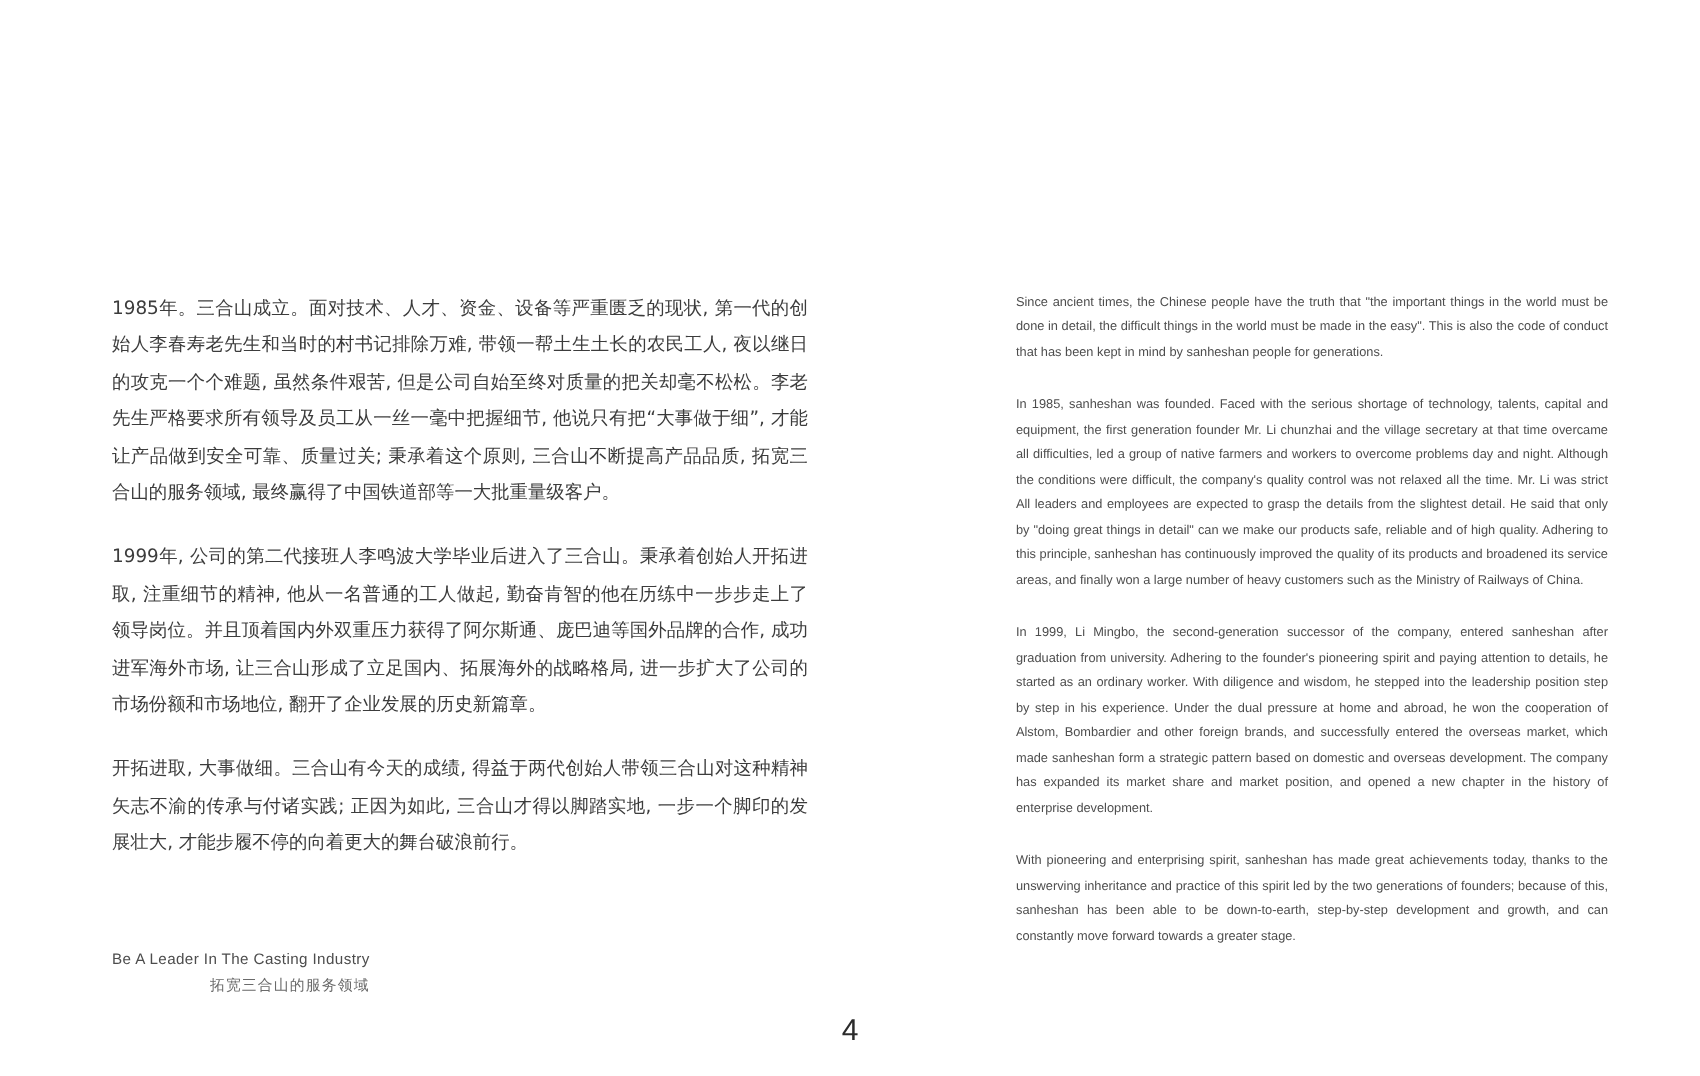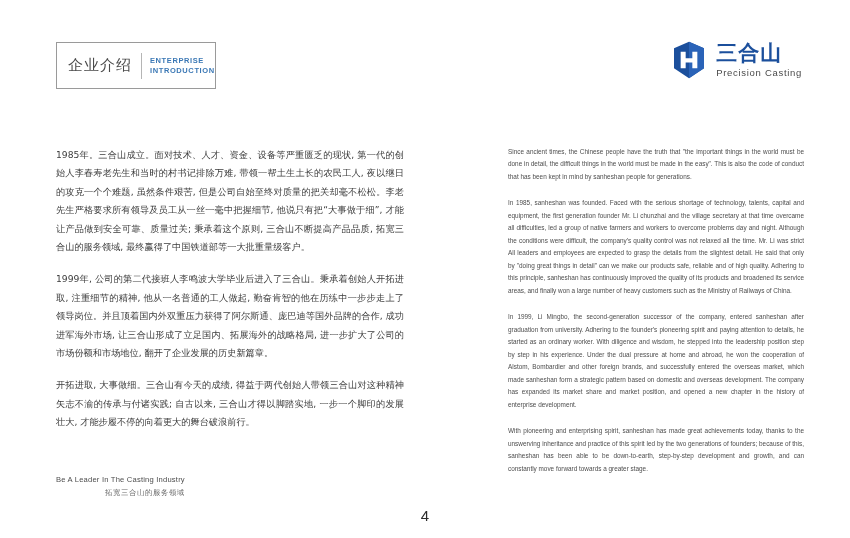--- a/index.html
+++ b/index.html
@@ -162,47 +162,28 @@
     font-family: "Liberation Sans", sans-serif;
     font-size: 15px;
     color: #2b2b2b;
   }
 </style>
 </head>
 <body>
 
 <div class="header">
 
-  <div class="title-box">
-    <div class="title-cn">企业介绍</div>
-    <div class="title-divider"></div>
-    <div class="title-en">
-      <span>ENTERPRISE</span>
-      <span>INTRODUCTION</span>
-    </div>
-  </div>
 
-  <div class="logo">
-    <svg class="logo-mark" viewBox="0 0 48 48">
-      <path d="M6 10 L24 2 L42 10 L42 34 L24 46 L6 34 Z" fill="#1b4f9c"></path>
-      <path d="M24 2 L42 10 L42 34 L24 46 Z" fill="#2a63b8"></path>
-      <path d="M14 14 L20 14 L20 22 L28 22 L28 14 L34 14 L34 34 L28 34 L28 27 L20 27 L20 34 L14 34 Z" fill="#ffffff"></path>
-    </svg>
-    <div class="logo-text">
-      <div class="logo-cn">三合山</div>
-      <div class="logo-en">Precision Casting</div>
-    </div>
-  </div>
 
 </div>
 
 <div class="col-cn">
   <p>1985年。三合山成立。面对技术、人才、资金、设备等严重匮乏的现状, 第一代的创始人李春寿老先生和当时的村书记排除万难, 带领一帮土生土长的农民工人, 夜以继日的攻克一个个难题, 虽然条件艰苦, 但是公司自始至终对质量的把关却毫不松松。李老先生严格要求所有领导及员工从一丝一毫中把握细节, 他说只有把“大事做于细”, 才能让产品做到安全可靠、质量过关; 秉承着这个原则, 三合山不断提高产品品质, 拓宽三合山的服务领域, 最终赢得了中国铁道部等一大批重量级客户。</p>
   <p>1999年, 公司的第二代接班人李鸣波大学毕业后进入了三合山。秉承着创始人开拓进取, 注重细节的精神, 他从一名普通的工人做起, 勤奋肯智的他在历练中一步步走上了领导岗位。并且顶着国内外双重压力获得了阿尔斯通、庞巴迪等国外品牌的合作, 成功进军海外市场, 让三合山形成了立足国内、拓展海外的战略格局, 进一步扩大了公司的市场份额和市场地位, 翻开了企业发展的历史新篇章。</p>
-  <p>开拓进取, 大事做细。三合山有今天的成绩, 得益于两代创始人带领三合山对这种精神矢志不渝的传承与付诸实践; 自古以来, 三合山才得以脚踏实地, 一步一个脚印的发展壮大, 才能步履不停的向着更大的舞台破浪前行。</p>
+  <p>开拓进取, 大事做细。三合山有今天的成绩, 得益于两代创始人带领三合山对这种精神矢志不渝的传承与付诸实践; 正因为如此, 三合山才得以脚踏实地, 一步一个脚印的发展壮大, 才能步履不停的向着更大的舞台破浪前行。</p>
 </div>
 
 <div class="col-en">
   <p>Since ancient times, the Chinese people have the truth that "the important things in the world must be done in detail, the difficult things in the world must be made in the easy". This is also the code of conduct that has been kept in mind by sanheshan people for generations.</p>
   <p>In 1985, sanheshan was founded. Faced with the serious shortage of technology, talents, capital and equipment, the first generation founder Mr. Li chunzhai and the village secretary at that time overcame all difficulties, led a group of native farmers and workers to overcome problems day and night. Although the conditions were difficult, the company's quality control was not relaxed all the time. Mr. Li was strict All leaders and employees are expected to grasp the details from the slightest detail. He said that only by "doing great things in detail" can we make our products safe, reliable and of high quality. Adhering to this principle, sanheshan has continuously improved the quality of its products and broadened its service areas, and finally won a large number of heavy customers such as the Ministry of Railways of China.</p>
   <p>In 1999, Li Mingbo, the second-generation successor of the company, entered sanheshan after graduation from university. Adhering to the founder's pioneering spirit and paying attention to details, he started as an ordinary worker. With diligence and wisdom, he stepped into the leadership position step by step in his experience. Under the dual pressure at home and abroad, he won the cooperation of Alstom, Bombardier and other foreign brands, and successfully entered the overseas market, which made sanheshan form a strategic pattern based on domestic and overseas development. The company has expanded its market share and market position, and opened a new chapter in the history of enterprise development.</p>
   <p>With pioneering and enterprising spirit, sanheshan has made great achievements today, thanks to the unswerving inheritance and practice of this spirit led by the two generations of founders; because of this, sanheshan has been able to be down-to-earth, step-by-step development and growth, and can constantly move forward towards a greater stage.</p>
 </div>
 
 <div class="slogan">

